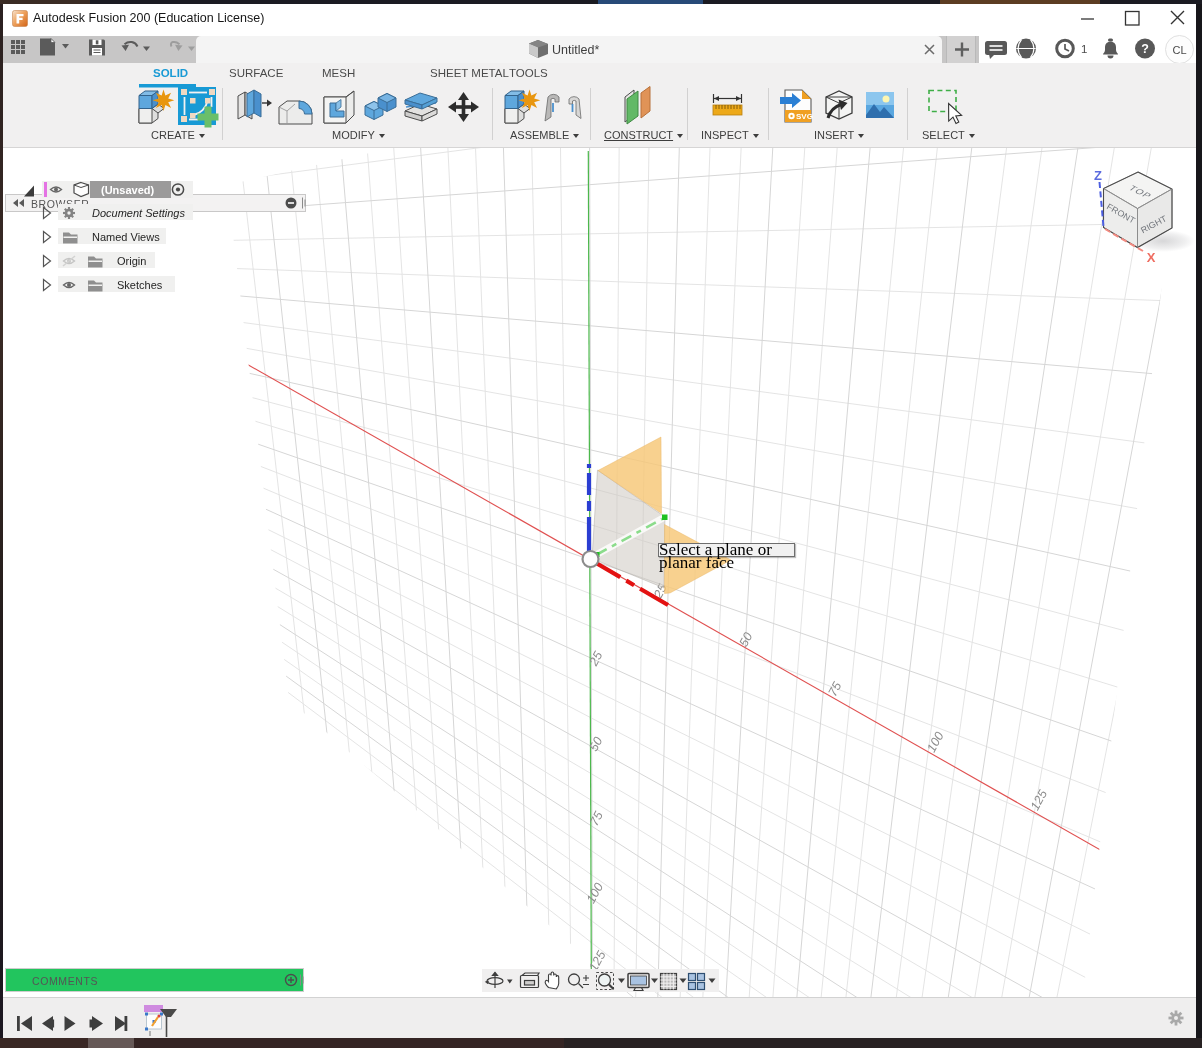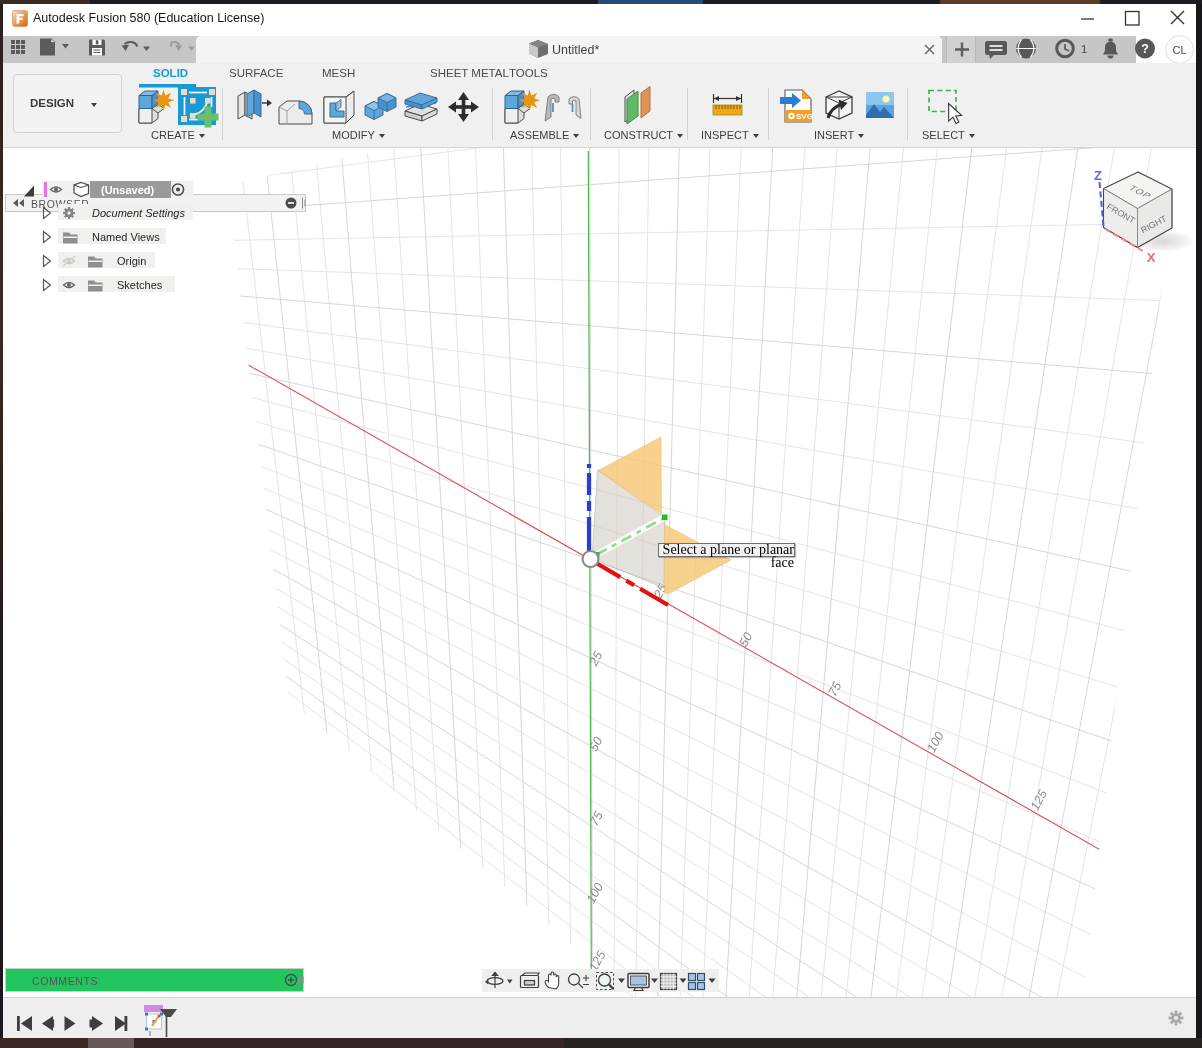--- a/index.html
+++ b/index.html
@@ -25,29 +25,29 @@
     <defs>
         <linearGradient id="flg" x1="0" y1="0" x2="1" y2="1">
       <stop offset="0" stop-color="#f6e3cf"></stop>
           <stop offset="0.45" stop-color="#eea35f"></stop>
           <stop offset="1" stop-color="#d26316"></stop>
     </linearGradient>
       </defs>
     <rect x="0.5" y="0.5" width="15" height="16" rx="2" fill="url(#flg)" stroke="#c8854f" stroke-width="0.6"></rect>
     <path d="M4.5 13.5 V4 H11.5 V6.2 H7.2 V7.8 H10.6 V10 H7.2 V13.5 Z" fill="#fff"></path>
   </svg>
-  <span style="position:absolute;left:30px;top:7px;font-size:12.5px;color:#161616;">Autodesk Fusion 580 (Education License)</span>
+  <span style="position:absolute;left:30px;top:7px;font-size:12.5px;color:#161616;">Autodesk Fusion 200 (Education License)</span>
   <svg width="130" height="22" style="position:absolute;left:1062px;top:3px">
     <line x1="16" y1="12" x2="29" y2="12" stroke="#333" stroke-width="1.3"></line>
     <rect x="60.5" y="4.5" width="13.5" height="13.5" fill="none" stroke="#333" stroke-width="1.3"></rect>
     <path d="M106 4 L119 17 M119 4 L106 17" stroke="#333" stroke-width="1.4"></path>
   </svg>
 </div>
 
-<div id="tabstrip" class="abs" style="left:3px;top:36px;width:1133px;">
+<div id="tabstrip" class="abs" style="left:3px;top:36px;width:976px;">
   <svg width="200" height="27">
     <g fill="#5b5b5b">
       <rect x="8" y="4" width="4" height="4"></rect>
         <rect x="13" y="4" width="4" height="4"></rect>
         <rect x="18" y="4" width="4" height="4"></rect>
       <rect x="8" y="9" width="4" height="4"></rect>
         <rect x="13" y="9" width="4" height="4"></rect>
         <rect x="18" y="9" width="4" height="4"></rect>
       <rect x="8" y="14" width="4" height="4"></rect>
         <rect x="13" y="14" width="4" height="4"></rect>
@@ -110,35 +110,31 @@
     <text x="166" y="17" font-family="Liberation Sans, sans-serif" font-size="12.5" font-weight="bold" fill="#fff" text-anchor="middle">?</text>
   </svg>
   <div class="abs" style="left:1162px;top:-1px;width:29px;height:29px;border-radius:50%;background:#fdfdfd;border:1px solid #e0e0e0;">
     <span style="position:absolute;left:50%;top:50%;transform:translate(-50%,-50%);font-size:11px;color:#4a4a4a;">CL</span>
   </div>
 </div>
 
 <div class="abs" style="left:0;top:63px;width:1202px;height:85px;">
   <div class="abs" style="left:3px;top:0;width:1193px;height:85px;background:#f1f0f0;border-bottom:1px solid #d6d5d5;"></div>
 
-  <div class="abs" style="left:13px;top:11px;width:109px;height:59px;background:#f4f3f3;border:1px solid #d2d1d1;border-radius:4px;">
-    <span style="position:absolute;left:16px;top:22px;font-size:11.5px;font-weight:bold;color:#3c3c3c;">DESIGN</span>
-    <span class="caret" style="position:absolute;left:73px;top:28px;"></span>
-  </div>
 
   <span class="abs" style="left:153px;top:4px;font-size:11.5px;font-weight:bold;color:#189ad5;">SOLID</span>
   <span class="abs" style="left:229px;top:4px;font-size:11.5px;color:#4a4a4a;">SURFACE</span>
   <span class="abs" style="left:322px;top:4px;font-size:11.5px;color:#4a4a4a;">MESH</span>
   <span class="abs" style="left:394px;top:4px;font-size:11.5px;color:#4a4a4a;margin-left:36px;">SHEET METAL</span>
   <span class="abs" style="left:509px;top:4px;font-size:11.5px;color:#4a4a4a;">TOOLS</span>
 
   <span class="abs seclab" style="left:151px;top:66px;">CREATE<span class="caret"></span></span>
   <span class="abs seclab" style="left:332px;top:66px;">MODIFY<span class="caret"></span></span>
   <span class="abs seclab" style="left:510px;top:66px;">ASSEMBLE<span class="caret"></span></span>
-  <span class="abs seclab" style="left:604px;top:66px;">CONSTRUCT<span class="caret"></span></span>
+  <span class="abs seclab" style="left:604px;top:66px;text-decoration:underline;">CONSTRUCT<span class="caret"></span></span>
   <span class="abs seclab" style="left:701px;top:66px;">INSPECT<span class="caret"></span></span>
   <span class="abs seclab" style="left:814px;top:66px;">INSERT<span class="caret"></span></span>
   <span class="abs seclab" style="left:922px;top:66px;">SELECT<span class="caret"></span></span>
 
   <svg width="1202" height="85" style="position:absolute;left:0;top:0">
     <defs>
       <linearGradient id="bluf" x1="0" y1="0" x2="0" y2="1">
           <stop offset="0" stop-color="#7db9e8"></stop>
           <stop offset="1" stop-color="#4a90cd"></stop>
         </linearGradient>
@@ -433,21 +429,21 @@
       <circle cx="69" cy="105" r="2" fill="#666"></circle>
     </g>
   </svg>
   <span class="trow" style="left:101px;top:182px;color:#fff;font-weight:bold;">(Unsaved)</span>
   <span class="trow" style="left:92px;top:205px;font-style:italic;">Document Settings</span>
   <span class="trow" style="left:92px;top:229px;">Named Views</span>
   <span class="trow" style="left:117px;top:253px;">Origin</span>
   <span class="trow" style="left:117px;top:277px;">Sketches</span>
 </div>
 
-<div class="abs" style="left:658px;top:543px;width:137px;height:14px;background:#f1f1f1;border:1px solid #6e6e6e;box-shadow:1px 1px 1px rgba(0,0,0,0.25);font-family:'Liberation Serif',serif;font-size:14px;color:#000;line-height:12.5px;text-align:right;">Select a plane or planar face</div>
+<div class="abs" style="left:658px;top:543px;width:137px;height:14px;background:#f1f1f1;border:1px solid #6e6e6e;box-shadow:1px 1px 1px rgba(0,0,0,0.25);font-family:'Liberation Serif',serif;font-size:17px;color:#000;line-height:12.5px;text-align:left;">Select a plane or planar face</div>
 
 <div class="abs" style="left:5px;top:968px;width:299px;height:24px;background:#22c55e;border:1px solid #cecdcd;">
   <span style="position:absolute;left:26px;top:6px;font-size:10.5px;color:#555;letter-spacing:0.6px;">COMMENTS</span>
   <svg width="299" height="22">
     <circle cx="285" cy="11" r="5.5" fill="none" stroke="#4c4c4c" stroke-width="1.4"></circle>
     <path d="M285 8 v6 M282 11 h6" stroke="#4c4c4c" stroke-width="1.4"></path>
     <line x1="294.5" y1="5.5" x2="294.5" y2="16.5" stroke="#8a8a8a" stroke-width="1"></line>
     <line x1="297" y1="7.5" x2="297" y2="14.5" stroke="#8a8a8a" stroke-width="1"></line>
   </svg>
 </div>

